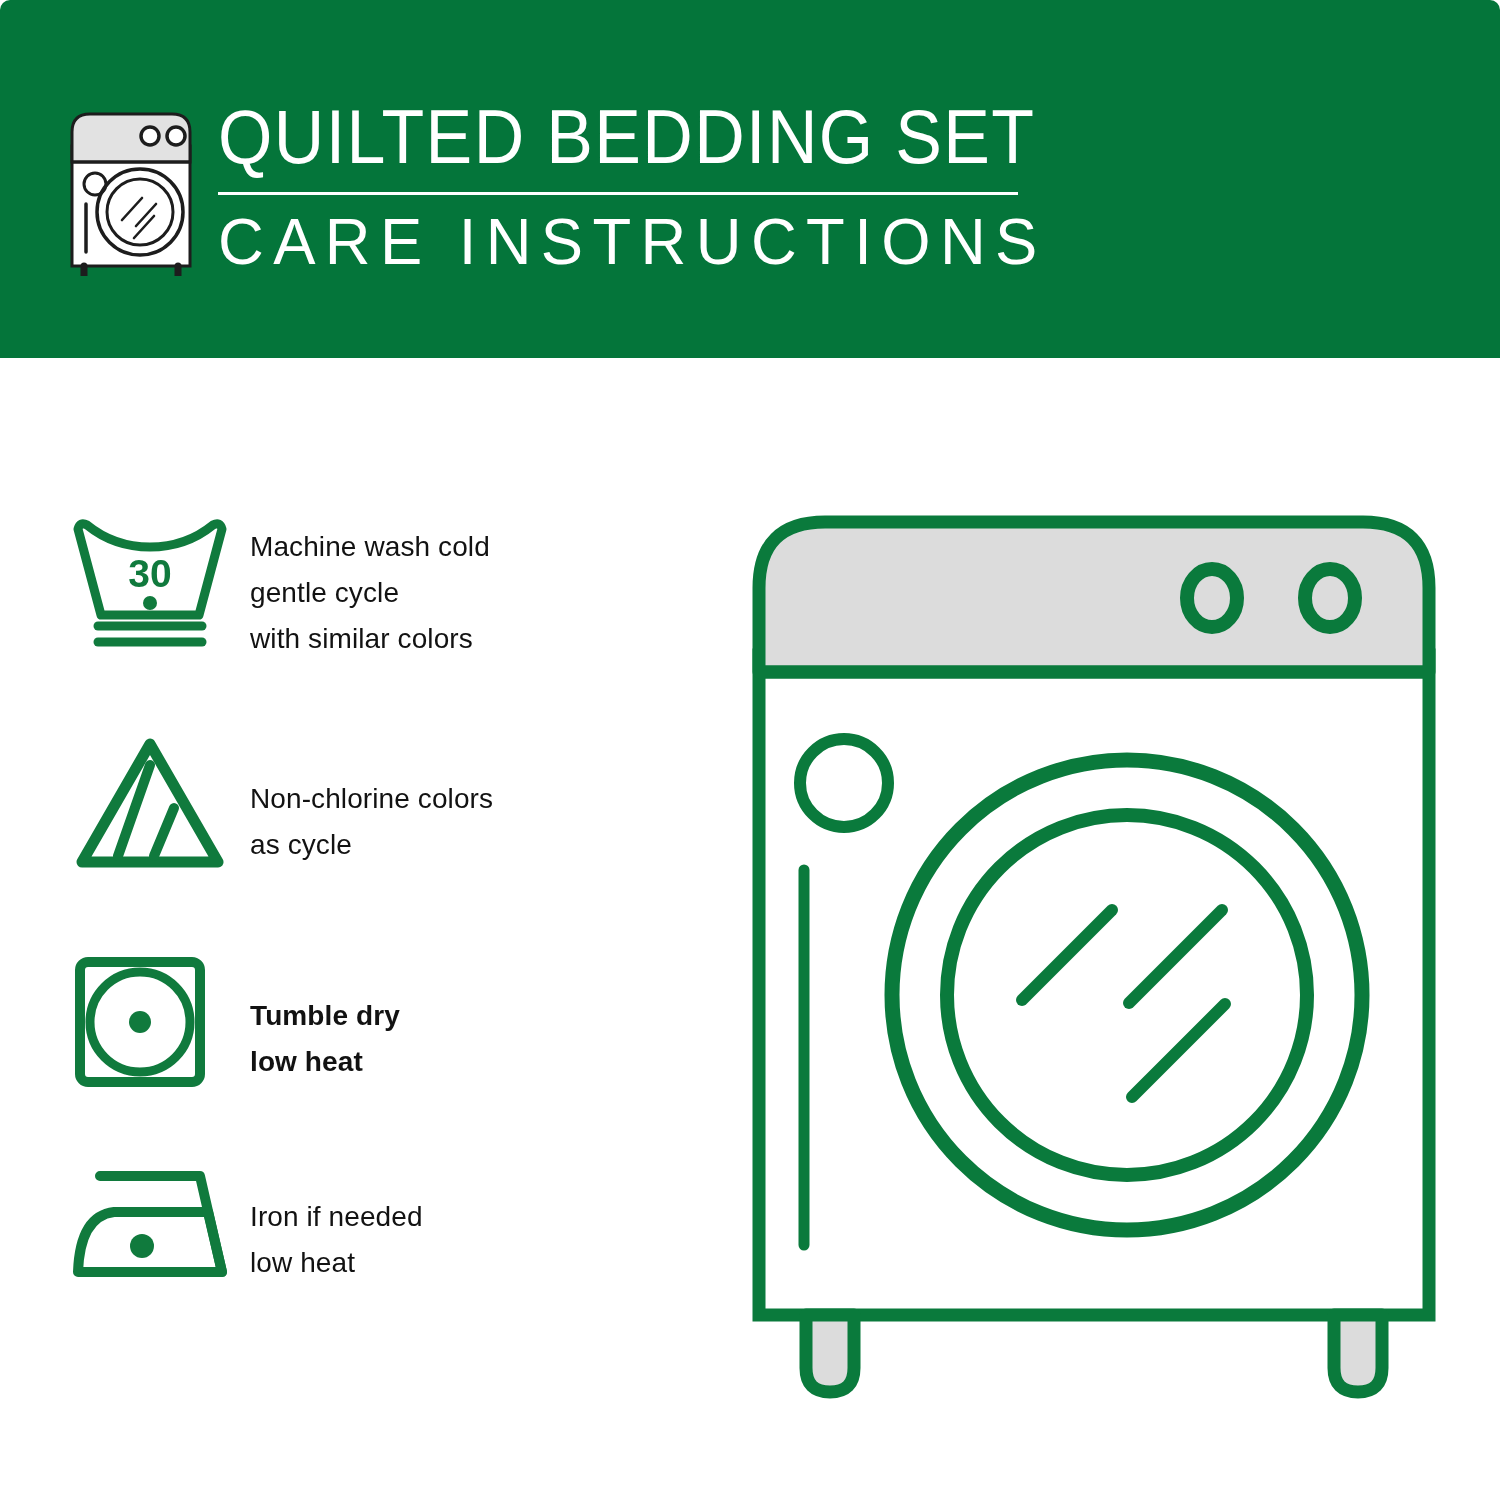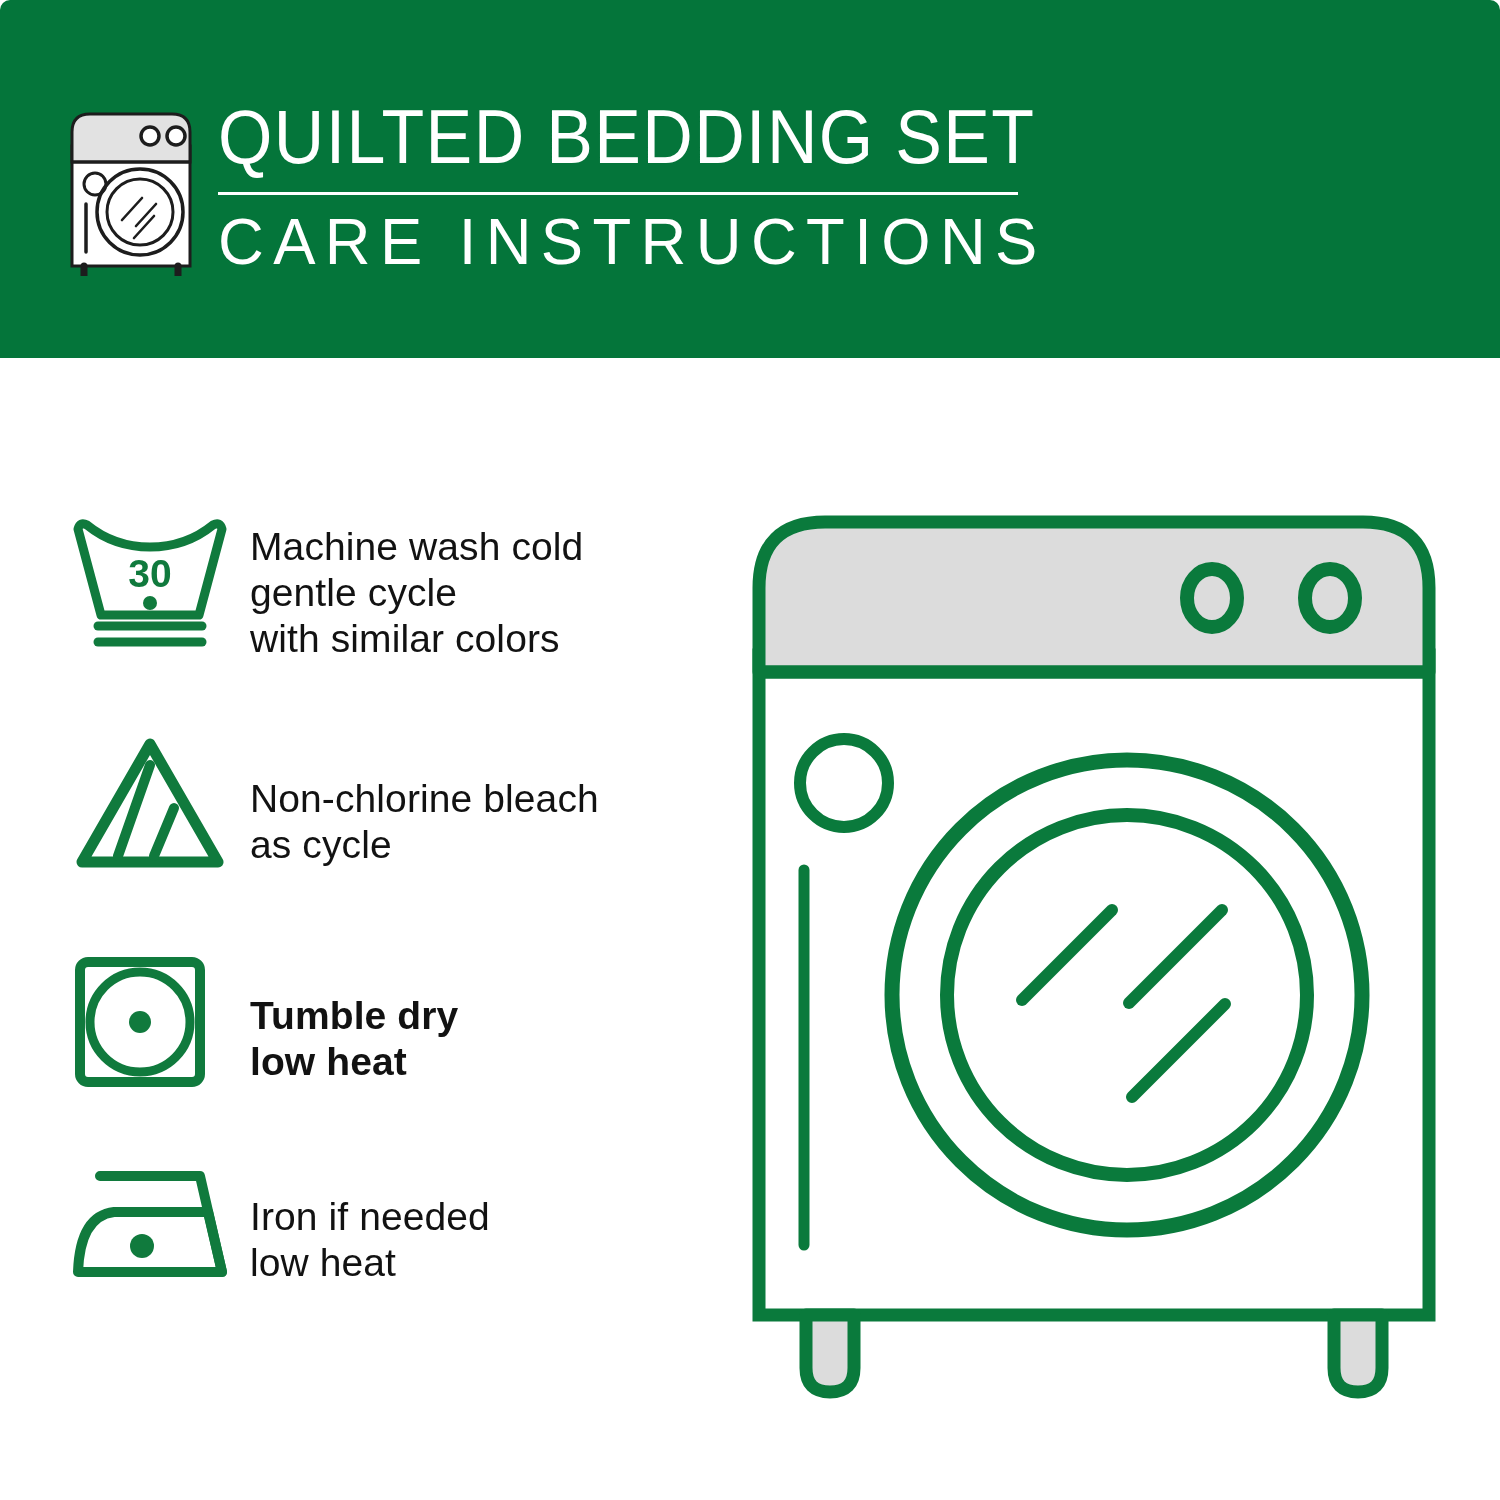--- a/index.html
+++ b/index.html
@@ -92,21 +92,21 @@
   }
   .care-symbol {
     flex: 0 0 auto;
     width: 180px;
     display: flex;
     justify-content: flex-start;
     align-items: flex-start;
   }
   .care-text {
     color: #121212;
-    font-size: 39px;
+    font-size: 28px;
     line-height: 46px;
     letter-spacing: 0.1px;
     padding-top: 26px;
     font-weight: 400;
   }
   .care-text .line { display: block; white-space: nowrap; }
 
   #row-wash .care-text { padding-top: 24px; }
   #row-bleach { margin-bottom: 78px; }
   #row-bleach .care-text { padding-top: 38px; }
@@ -189,21 +189,21 @@
 
     <div class="care-row" id="row-bleach">
       <div class="care-symbol">
         <svg width="160" height="142" viewBox="0 0 160 142">
           <path d="M80 12 L148 130 L12 130 Z" fill="none" stroke="#107a3d" stroke-width="11" stroke-linejoin="round"></path>
           <line x1="80" y1="33" x2="48" y2="124" stroke="#107a3d" stroke-width="10" stroke-linecap="round"></line>
           <line x1="104" y1="76" x2="84" y2="124" stroke="#107a3d" stroke-width="10" stroke-linecap="round"></line>
         </svg>
       </div>
       <div class="care-text">
-        <span class="line">Non-chlorine bleach</span>
+        <span class="line">Non-chlorine colors</span>
         <span class="line">as cycle</span>
       </div>
     </div>
 
     <div class="care-row" id="row-dry">
       <div class="care-symbol">
         <svg width="140" height="140" viewBox="0 0 140 140">
           <rect x="10" y="10" width="120" height="120" rx="8" ry="8" fill="none" stroke="#107a3d" stroke-width="10"></rect>
           <circle cx="70" cy="70" r="50" fill="none" stroke="#107a3d" stroke-width="9"></circle>
           <circle cx="70" cy="70" r="11" fill="#107a3d"></circle>

